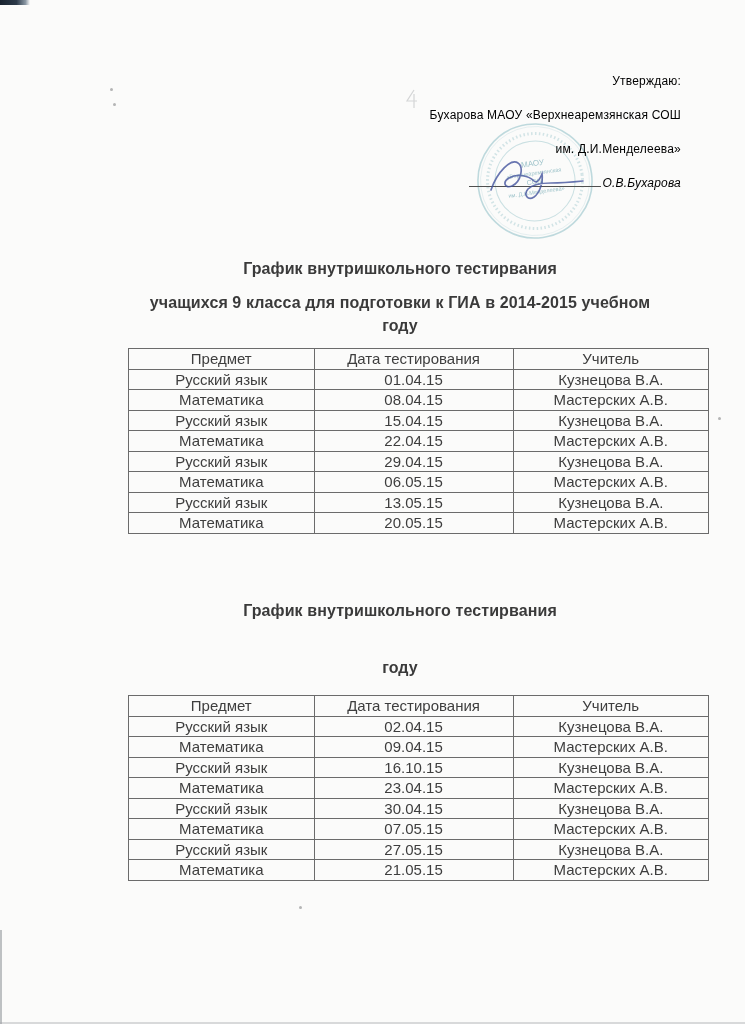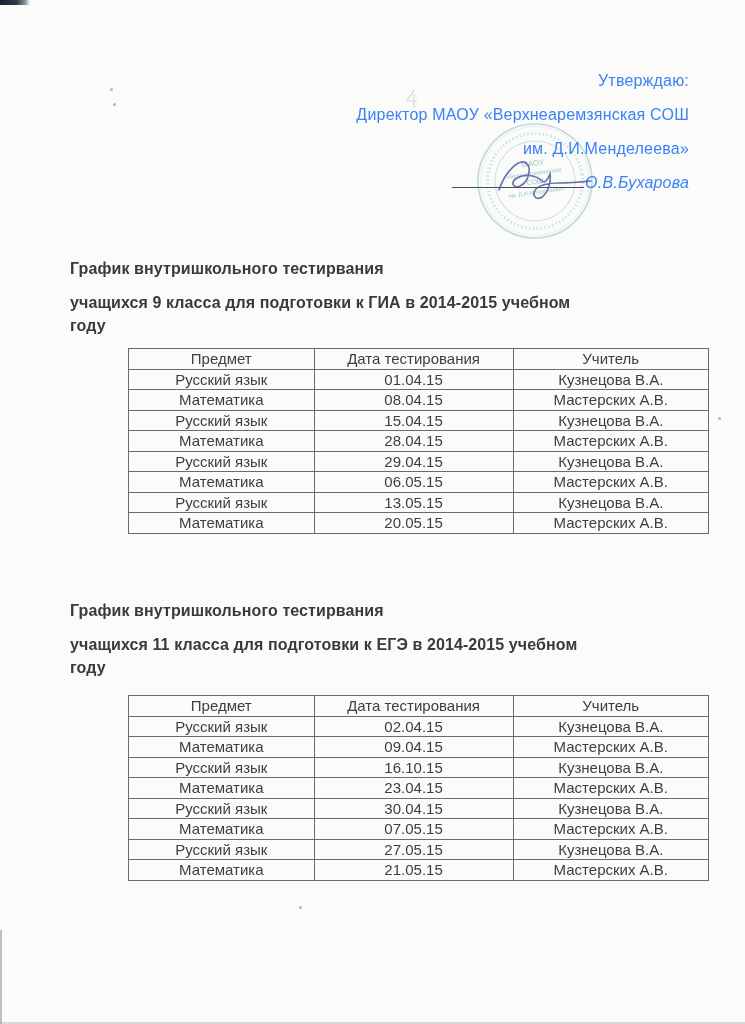--- a/index.html
+++ b/index.html
@@ -14,32 +14,32 @@
   
   .corner-mark { position:absolute; left:0; top:0; width:30px; height:5px;
     background:linear-gradient(90deg,#18222e 0%,#2c3a49 55%,#8a97a3 85%,rgba(255,255,255,0) 100%); }
   .edge-left { position:absolute; left:0; top:930px; height:94px; width:2px; background:rgba(140,145,150,.55); }
   .edge-bottom { position:absolute; left:0; bottom:0; width:100%; height:2px; background:rgba(160,163,166,.38); }
   .dot { position:absolute; width:3px; height:3px; border-radius:50%;
     background:rgba(110,112,114,.5); filter:blur(.4px); }
   .smudge { position:absolute; left:404px; top:88px; width:16px; height:22px; opacity:.5; }
 
   
-  .approval { position:absolute; top:64px; right:56px; text-align:right;
-    font-size:16px; line-height:34px; letter-spacing:.2px; color:#3b82f6; }
+  .approval { position:absolute; top:64px; right:64px; text-align:right;
+    font-size:12px; line-height:34px; letter-spacing:.2px; color:#000000; }
   .sig-row { position:relative; white-space:nowrap;font-style:italic; }
   .sig-line { display:inline-block; width:132px; height:15px;
     border-bottom:1.6px solid #4f4f4f; margin-right:1px; }
   .sig-scribble { position:absolute; right:86px; bottom:-4px; width:110px; height:52px; }
 
   
   .stamp { position:absolute; left:474px; top:120px; width:122px; height:122px; filter:blur(.3px); }
 
   
-  .sec-title { position:absolute; left:70px; width:660px; text-align:left;
+  .sec-title { position:absolute; left:70px; width:660px; text-align:center;
     font-weight:bold; font-size:16px; color:#3a3a3a; letter-spacing:.1px; }
   .sec-title .t1 { margin:0 0 13px 0; }
   .sec-title .t2 { margin:0; line-height:23px; }
   #sec-title-9  { top:260px; }
   #sec-title-11 { top:602px; }
 
   
   .sched { position:absolute; left:128px; width:581px; border-collapse:collapse;
     font-size:15px; color:#3e3e3e; table-layout:fixed; }
   .sched th, .sched td { border:1.5px solid #6b6b6b; padding:0; height:19.5px;
@@ -72,21 +72,21 @@
       <text x="61" y="46" font-size="8">МАОУ</text>
       <text x="61" y="55" font-size="5.6">«Верхнеаремзянская</text>
       <text x="61" y="64" font-size="7">СОШ</text>
       <text x="61" y="74" font-size="5.6">им. Д.И.Менделеева»</text>
     </g>
   </g>
 </svg>
 
 <div class="approval">
   <div>Утверждаю:</div>
-  <div>Директор МАОУ «Верхнеаремзянская СОШ</div>
+  <div>Бухарова МАОУ «Верхнеаремзянская СОШ</div>
   <div>им. Д.И.Менделеева»</div>
   <div class="sig-row">
     <span class="sig-line"></span><span>О.В.Бухарова</span>
     <svg class="sig-scribble" viewBox="0 0 110 52">
       <path d="M6 38 C 12 20, 26 6, 33 11 C 39 15, 36 30, 27 34 C 20 37, 17 30, 24 26
                C 33 21, 44 24, 49 29 C 52 32, 55 27, 57 22 C 58 28, 56 40, 49 45
                C 43 49, 38 43, 43 37 C 48 32, 58 31, 66 31 C 76 31, 88 30, 98 29" fill="none" stroke="#44549e" stroke-width="1.7" stroke-linecap="round" opacity=".8"></path>
     </svg>
   </div>
 </div>
@@ -119,21 +119,21 @@
         <td>08.04.15</td>
         <td>Мастерских А.В.</td>
       </tr>
       <tr>
         <td>Русский язык</td>
         <td>15.04.15</td>
         <td>Кузнецова В.А.</td>
       </tr>
       <tr>
         <td>Математика</td>
-        <td>28.04.15</td>
+        <td>22.04.15</td>
         <td>Мастерских А.В.</td>
       </tr>
       <tr>
         <td>Русский язык</td>
         <td>29.04.15</td>
         <td>Кузнецова В.А.</td>
       </tr>
       <tr>
         <td>Математика</td>
         <td>06.05.15</td>
@@ -147,21 +147,21 @@
       <tr>
         <td>Математика</td>
         <td>20.05.15</td>
         <td>Мастерских А.В.</td>
       </tr>
     </tbody>
   </table>
 
 <div class="sec-title" id="sec-title-11">
   <p class="t1">График внутришкольного тестирвания</p>
-  <p class="t2"><span>учащихся 11 класса для подготовки к ЕГЭ в 2014-2015 учебном</span><br><span>году</span></p>
+  <p class="t2"><br><span>году</span></p>
 </div>
 <table class="sched" id="table-11">
     <colgroup>
       <col style="width: 32%;">
       <col style="width: 34.3%;">
       <col style="width: 33.7%;">
     </colgroup>
     <thead>
       <tr>
         <th>Предмет</th>

